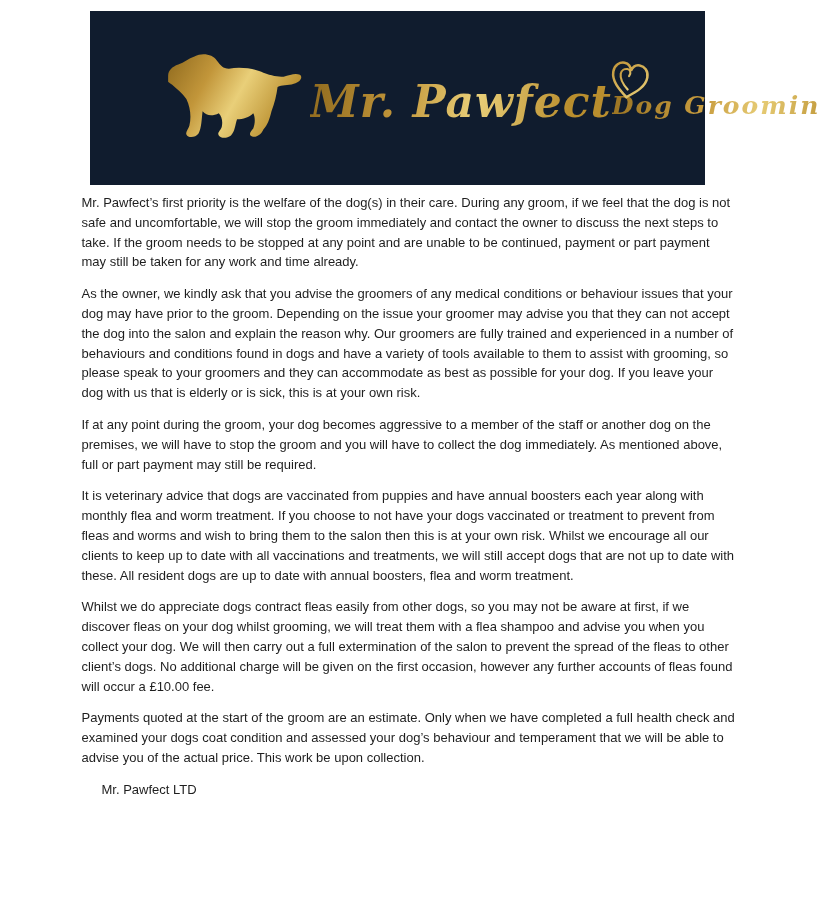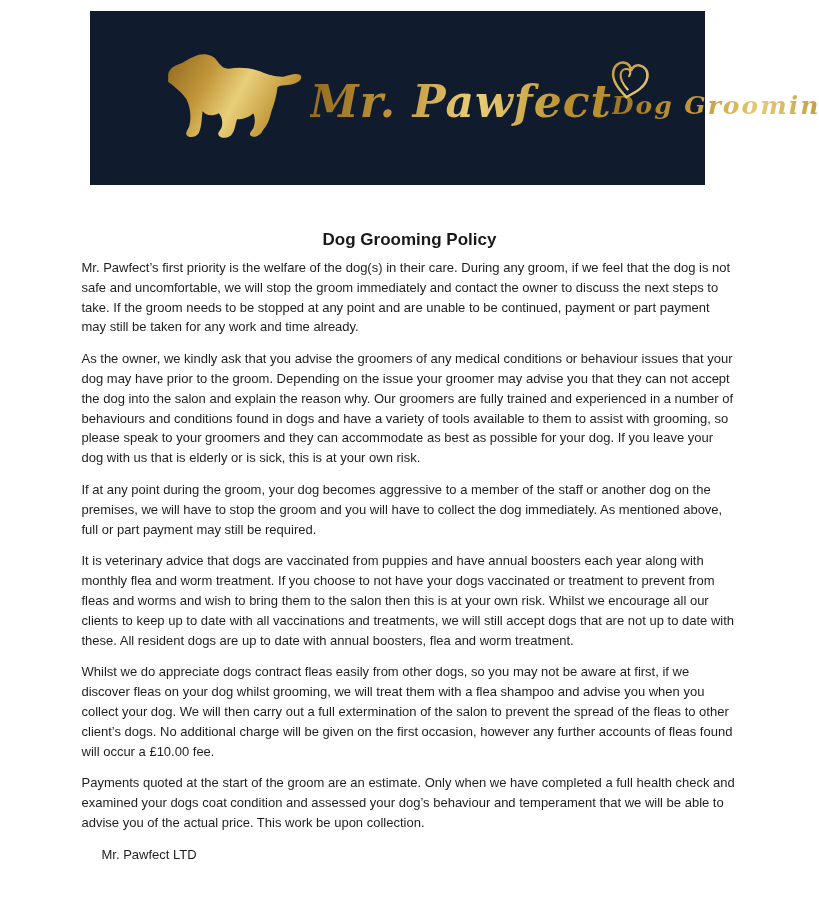--- a/index.html
+++ b/index.html
@@ -121,21 +121,20 @@
                  C37,3 42,7 42,14 C42,24 33,31 24,38 Z"></path>
             <path fill="none" stroke="url(#goldHeart)" stroke-width="2.2" stroke-linecap="round" d="M24,30 C19,26 14,21 14,15 C14,11 17,9 20,9 C23,9 25,12 23,16"></path>
           </svg>
         </span>
       </div>
       <div class="brand-tagline">Dog Grooming</div>
     </div>
   </header>
 
   <main>
-    <h1 class="doc-title">Dog Grooming Policy</h1>
     <div class="doc-body">
       <p>Mr. Pawfect’s first priority is the welfare of the dog(s) in their care. During any groom, if we feel that the dog is not safe and uncomfortable, we will stop the groom immediately and contact the owner to discuss the next steps to take. If the groom needs to be stopped at any point and are unable to be continued, payment or part payment may still be taken for any work and time already.</p>
       <p>As the owner, we kindly ask that you advise the groomers of any medical conditions or behaviour issues that your dog may have prior to the groom. Depending on the issue your groomer may advise you that they can not accept the dog into the salon and explain the reason why. Our groomers are fully trained and experienced in a number of behaviours and conditions found in dogs and have a variety of tools available to them to assist with grooming, so please speak to your groomers and they can accommodate as best as possible for your dog. If you leave your dog with us that is elderly or is sick, this is at your own risk.</p>
       <p>If at any point during the groom, your dog becomes aggressive to a member of the staff or another dog on the premises, we will have to stop the groom and you will have to collect the dog immediately. As mentioned above, full or part payment may still be required.</p>
       <p>It is veterinary advice that dogs are vaccinated from puppies and have annual boosters each year along with monthly flea and worm treatment.  If you choose to not have your dogs vaccinated or treatment to prevent from fleas and worms and wish to bring them to the salon then this is at your own risk. Whilst we encourage all our clients to keep up to date with all vaccinations and treatments, we will still accept dogs that are not up to date with these. All resident dogs are up to date with annual boosters, flea and worm treatment.</p>
       <p>Whilst we do appreciate dogs contract fleas easily from other dogs, so you may not be aware at first, if we discover fleas on your dog whilst grooming, we will treat them with a flea shampoo and advise you when you collect your dog. We will then carry out a full extermination of the salon to prevent the spread of the fleas to other client’s dogs. No additional charge will be given on the first occasion, however any further accounts of fleas found will occur a £10.00 fee.</p>
       <p>Payments quoted at the start of the groom are an estimate. Only when we have completed a full health check and examined your dogs coat condition and assessed your dog’s behaviour and temperament that we will be able to advise you of the actual price. This work be upon collection.</p>
       <p class="signature">Mr. Pawfect LTD</p>
     </div>
   </main>

